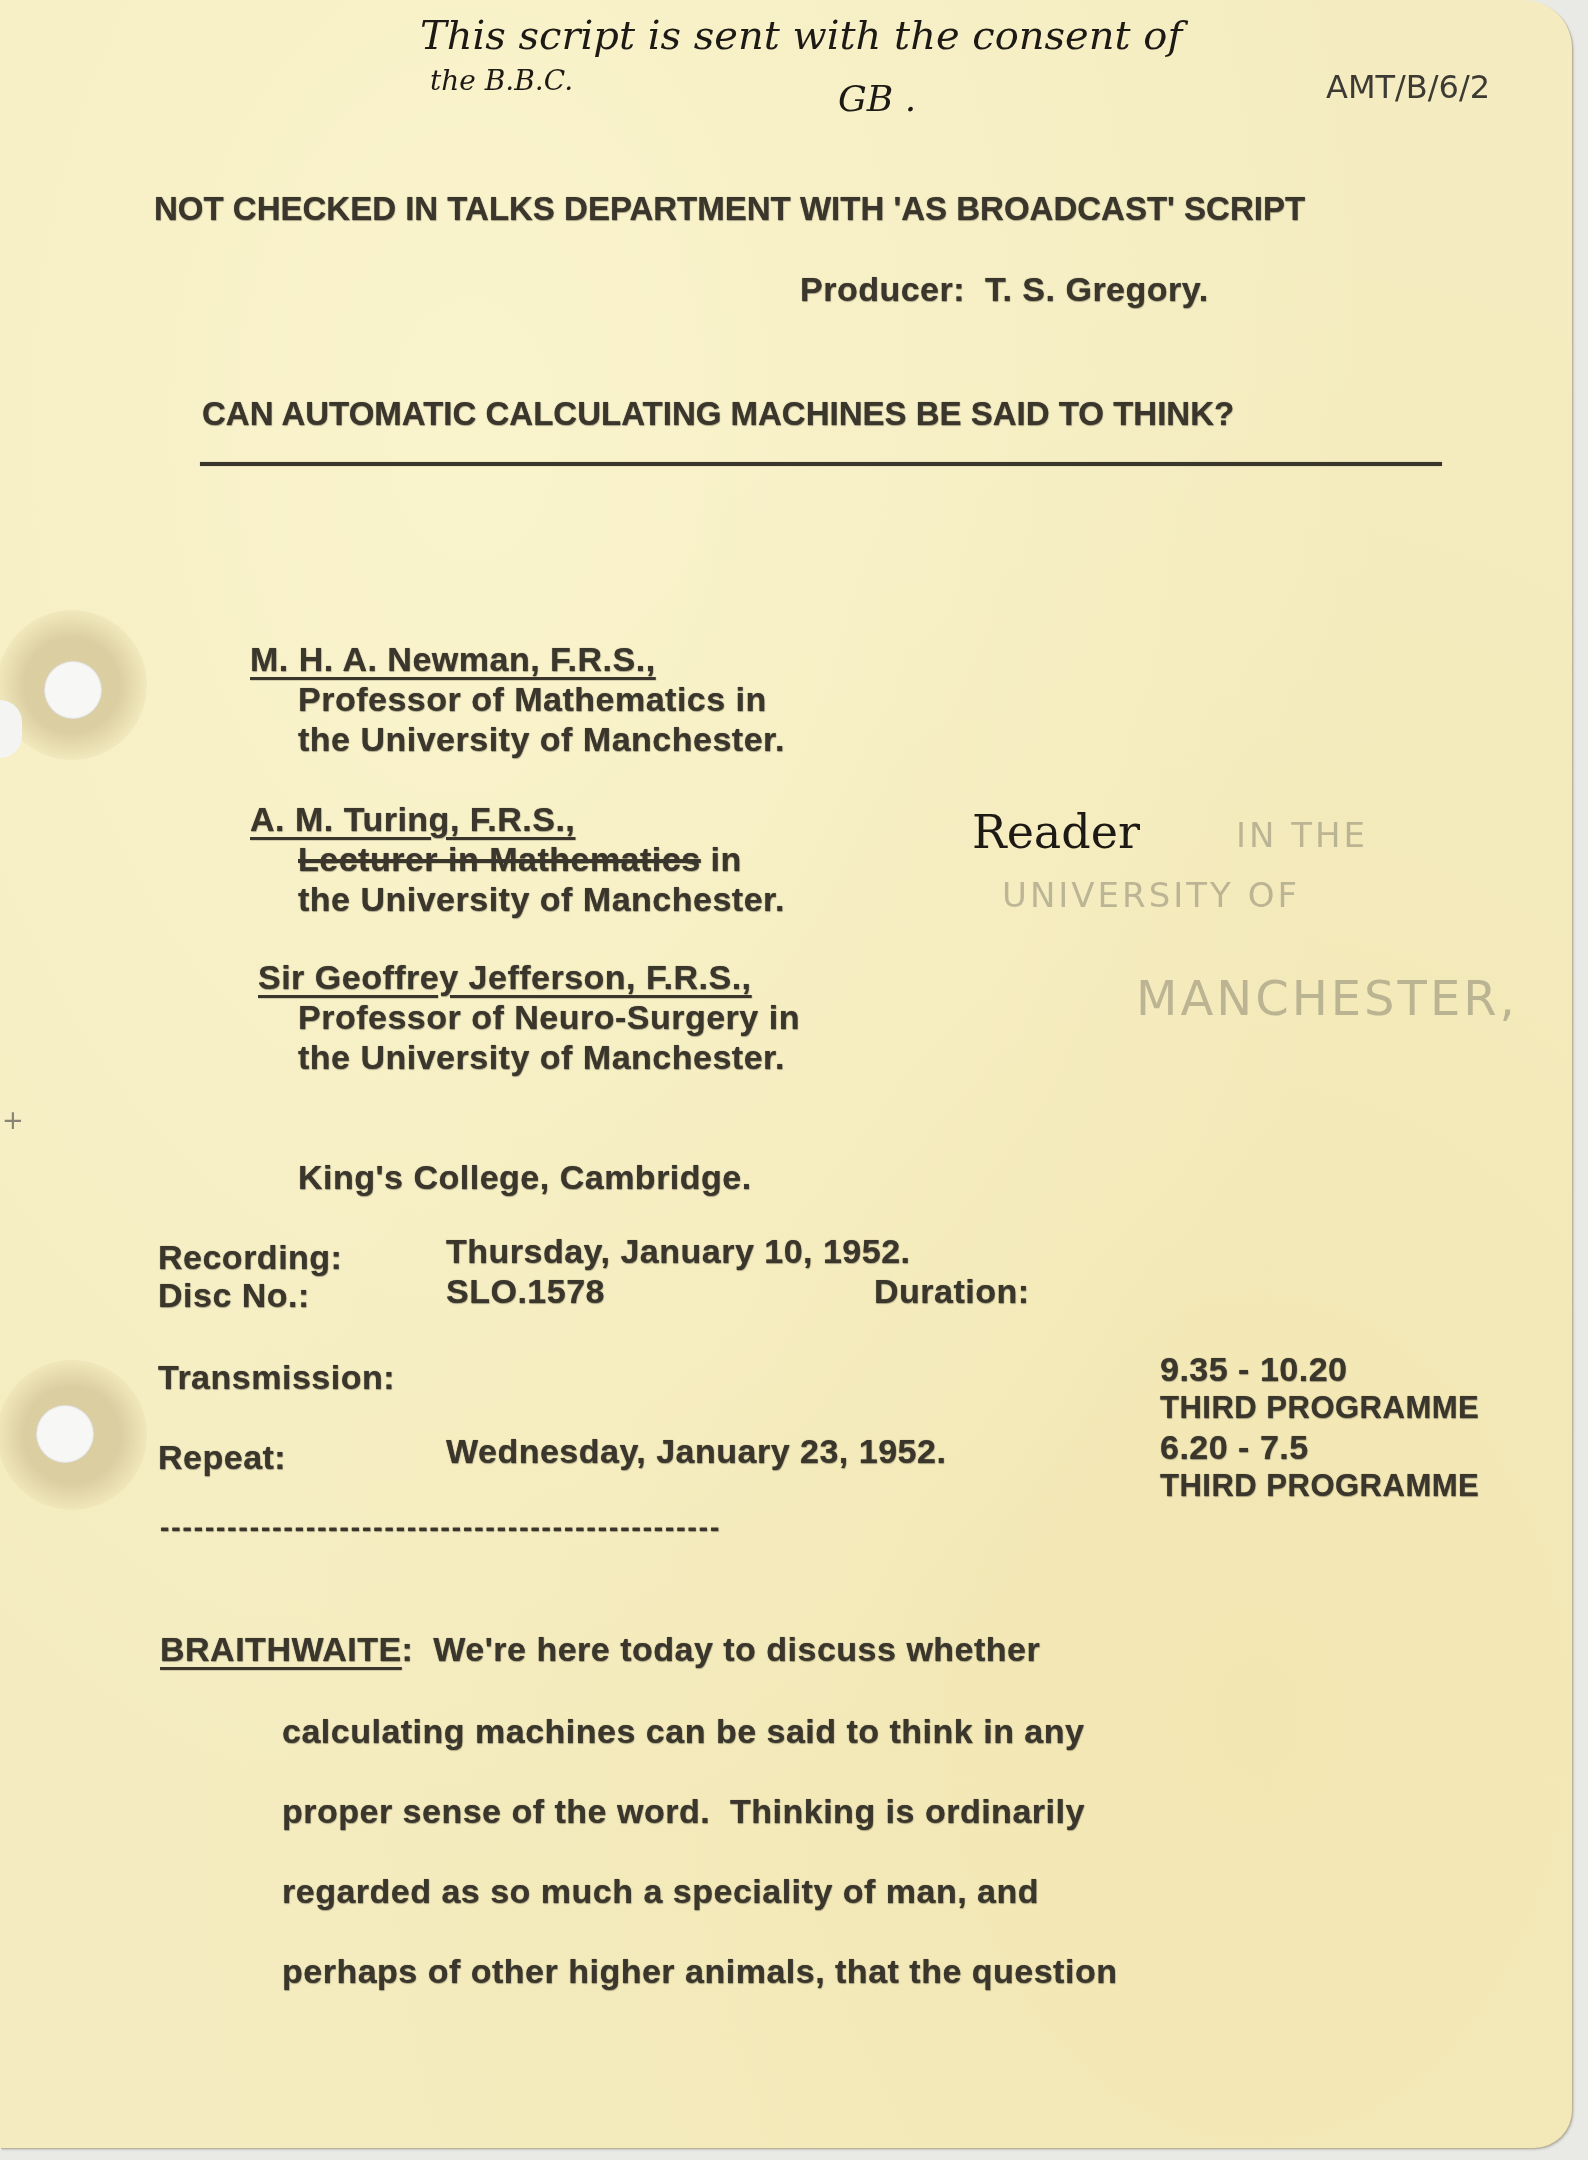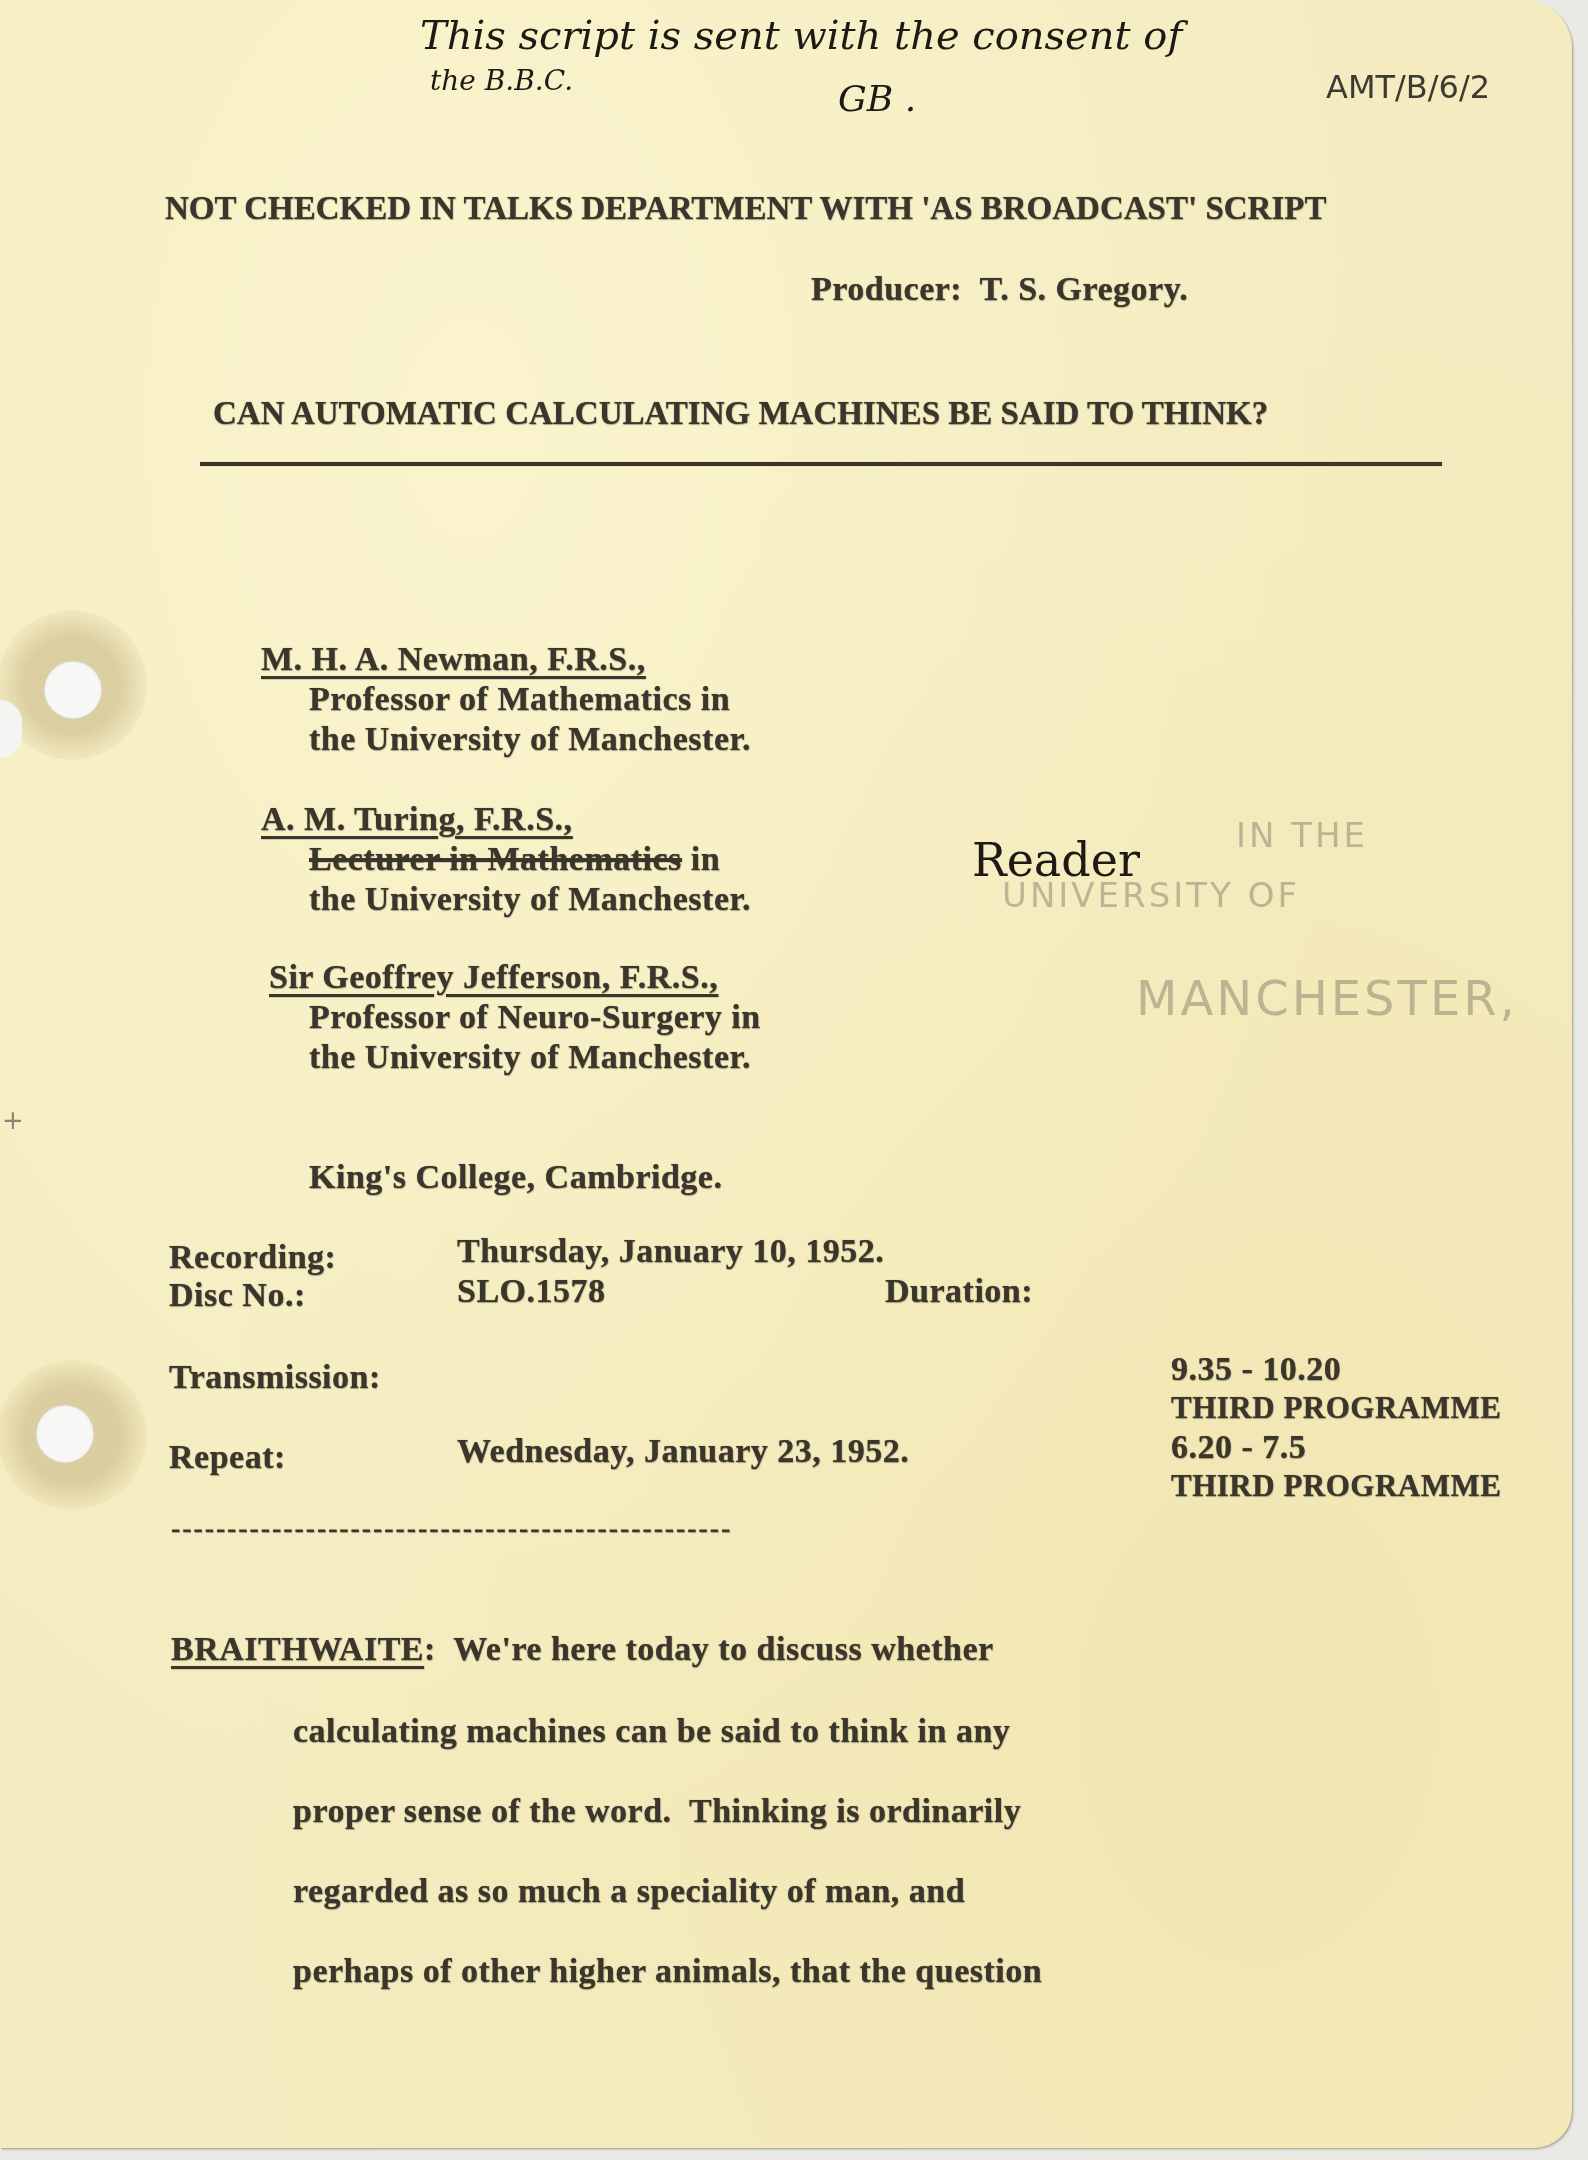--- a/index.html
+++ b/index.html
@@ -22,27 +22,26 @@
         radial-gradient(ellipse at 80% 80%, rgba(240,225,165,0.5), rgba(240,225,165,0) 60%);
       border-top-right-radius: 48px;
       border-bottom-right-radius: 38px;
       box-shadow: 1px 1px 0 #b9b39a, 2px 2px 2px rgba(0,0,0,0.15);
       font-family: "Liberation Mono", "DejaVu Sans Mono", monospace;
       color: #2e2b24;
     }
     .typed {
       position: absolute;
       white-space: pre;
-      font-family: Liberation Serif, serif;
+      font-family: Liberation Sans, sans-serif;
       font-weight: bold;
       font-size: 34px;
       letter-spacing: 0.5px;
       color: #3a362c;
       text-shadow: 0 0 1px rgba(40,36,28,0.6), 0.5px 0.5px 1px rgba(40,36,28,0.35);
-      margin-left: 11px;
     }
     .hand {
       position: absolute;
       white-space: pre;
       font-family: "DejaVu Serif", serif;
       font-style: italic;
       color: #1d1a15;
     }
     .pencil {
       position: absolute;
@@ -100,21 +99,21 @@
   <div class="rule" style="left:200px; top:462px; width:1242px;"></div>
 
 
   <div class="typed u" style="left:250px; top:640px;">M. H. A. Newman, F.R.S.,</div>
   <div class="typed" style="left:298px; top:680px;">Professor of Mathematics in</div>
   <div class="typed" style="left:298px; top:720px;">the University of Manchester.</div>
 
   <div class="typed u" style="left:250px; top:800px;">A. M. Turing, F.R.S.,</div>
   <div class="typed" style="left:298px; top:840px;"><span class="strike">Lecturer in Mathematics</span><span> in</span></div>
   <div class="typed" style="left:298px; top:880px;">the University of Manchester.</div>
-  <div class="hand" style="left:972px; top:805px; font-size:46px; font-style:normal; font-family:'DejaVu Serif',serif;margin-top:28px;">Reader</div>
+  <div class="hand" style="left:972px; top:805px; font-size:46px; font-style:normal; font-family:'DejaVu Serif',serif;">Reader</div>
   <div class="pencil" style="left:1236px; top:815px;">IN THE</div>
   <div class="pencil" style="left:1002px; top:875px;">UNIVERSITY OF</div>
   <div class="pencil" style="left:1136px; top:970px; font-size:48px;">MANCHESTER,</div>
 
   <div class="typed u" style="left:258px; top:958px;">Sir Geoffrey Jefferson, F.R.S.,</div>
   <div class="typed" style="left:298px; top:998px;">Professor of Neuro-Surgery in</div>
   <div class="typed" style="left:298px; top:1038px;">the University of Manchester.</div>
 
   <div class="typed" style="left:298px; top:1158px;">King's College, Cambridge.</div>
 

